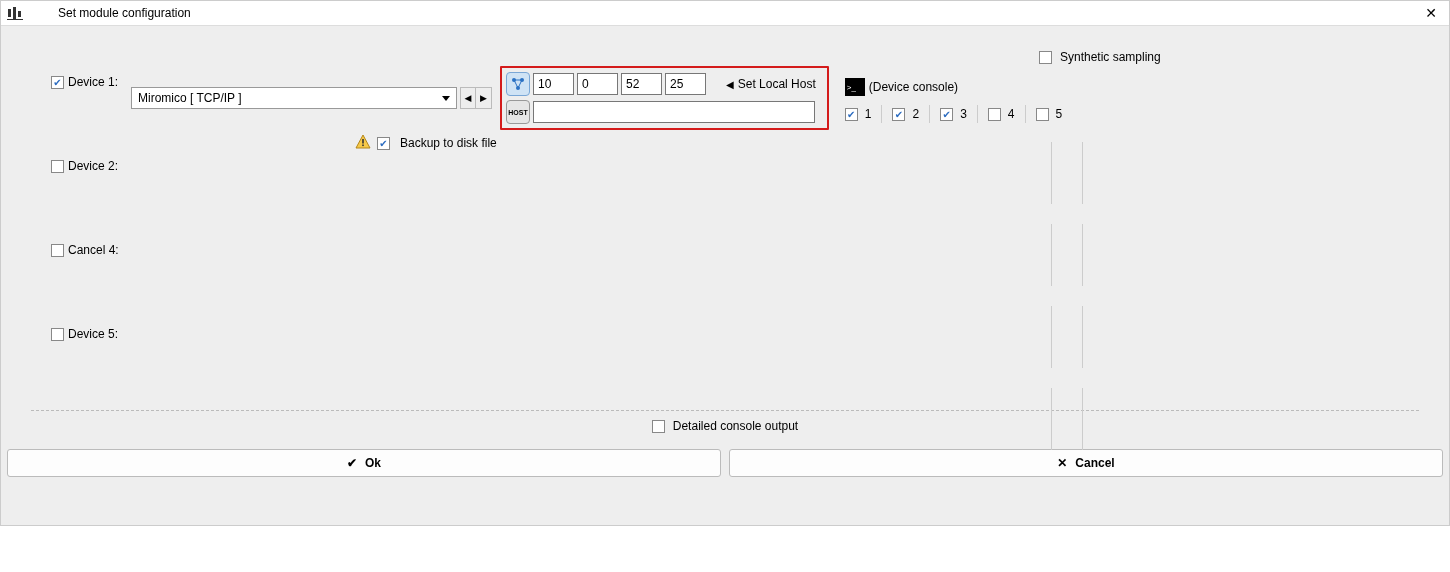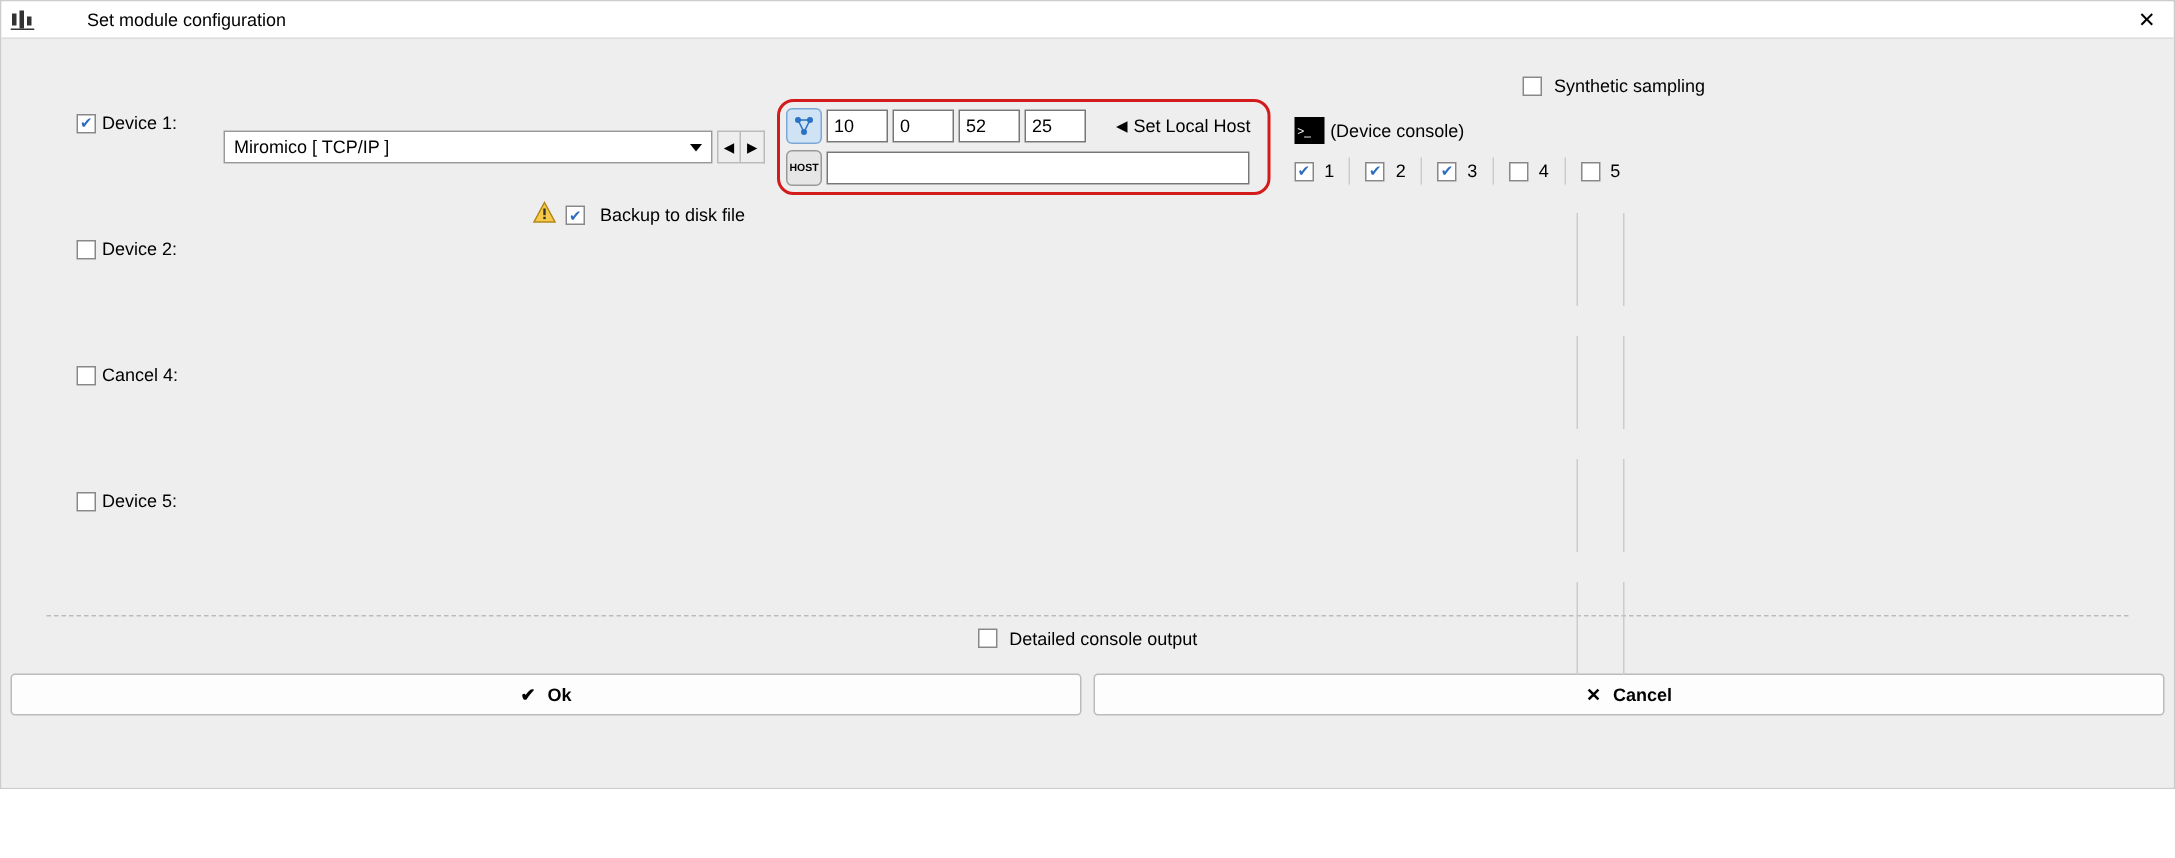--- a/index.html
+++ b/index.html
@@ -80,21 +80,20 @@
   .dropdown {
     width: 326px;
     height: 22px;
     background: #fff;
     border: 1px solid #999;
     display: flex;
     align-items: center;
     justify-content: space-between;
     padding: 0 6px;
     cursor: pointer;
-    margin-left: 18px;
   }
   .dd-arrow {
     width: 0; height: 0;
     border-left: 4px solid transparent;
     border-right: 4px solid transparent;
     border-top: 5px solid #000;
   }
   .arrow-btns {
     display: flex;
     margin-left: 3px;
@@ -105,21 +104,21 @@
     border: 1px solid #bbb;
     display: flex;
     align-items: center;
     justify-content: center;
     cursor: pointer;
     font-size: 9px;
   }
   .arrow-btn:last-child { border-left: none; }
   .red-box {
     border: 2px solid #d41b1b;
-    border-radius: 11px;
+    border-radius: 1px;
     padding: 4px;
     margin-left: 8px;
     display: flex;
     flex-direction: column;
     gap: 4px;
   }
   .ip-row, .host-row {
     display: flex;
     align-items: center;
     gap: 3px;
@@ -198,33 +197,33 @@
     margin-top: 4px;
     margin-left: 224px;
     gap: 6px;
   }
   .warn-icon {
     width: 16px; height: 16px;
     display: inline-block;
   }
   .right-option {
     position: absolute;
-    left: 1014px;
+    left: 1038px;
     top: -16px;
     display: flex;
     align-items: center;
     gap: 4px;
   }
   .dashed-sep {
     border-top: 1px dashed #bbb;
     margin: 8px 30px;
   }
   .detailed-row {
     display: flex;
-    align-items: flex-start;
+    align-items: flex-end;
     justify-content: center;
     gap: 4px;
     margin: 8px 16px 16px;
   }
   .button-bar {
     display: flex;
     gap: 8px;
     padding: 0 6px 6px;
   }
   .big-btn {

